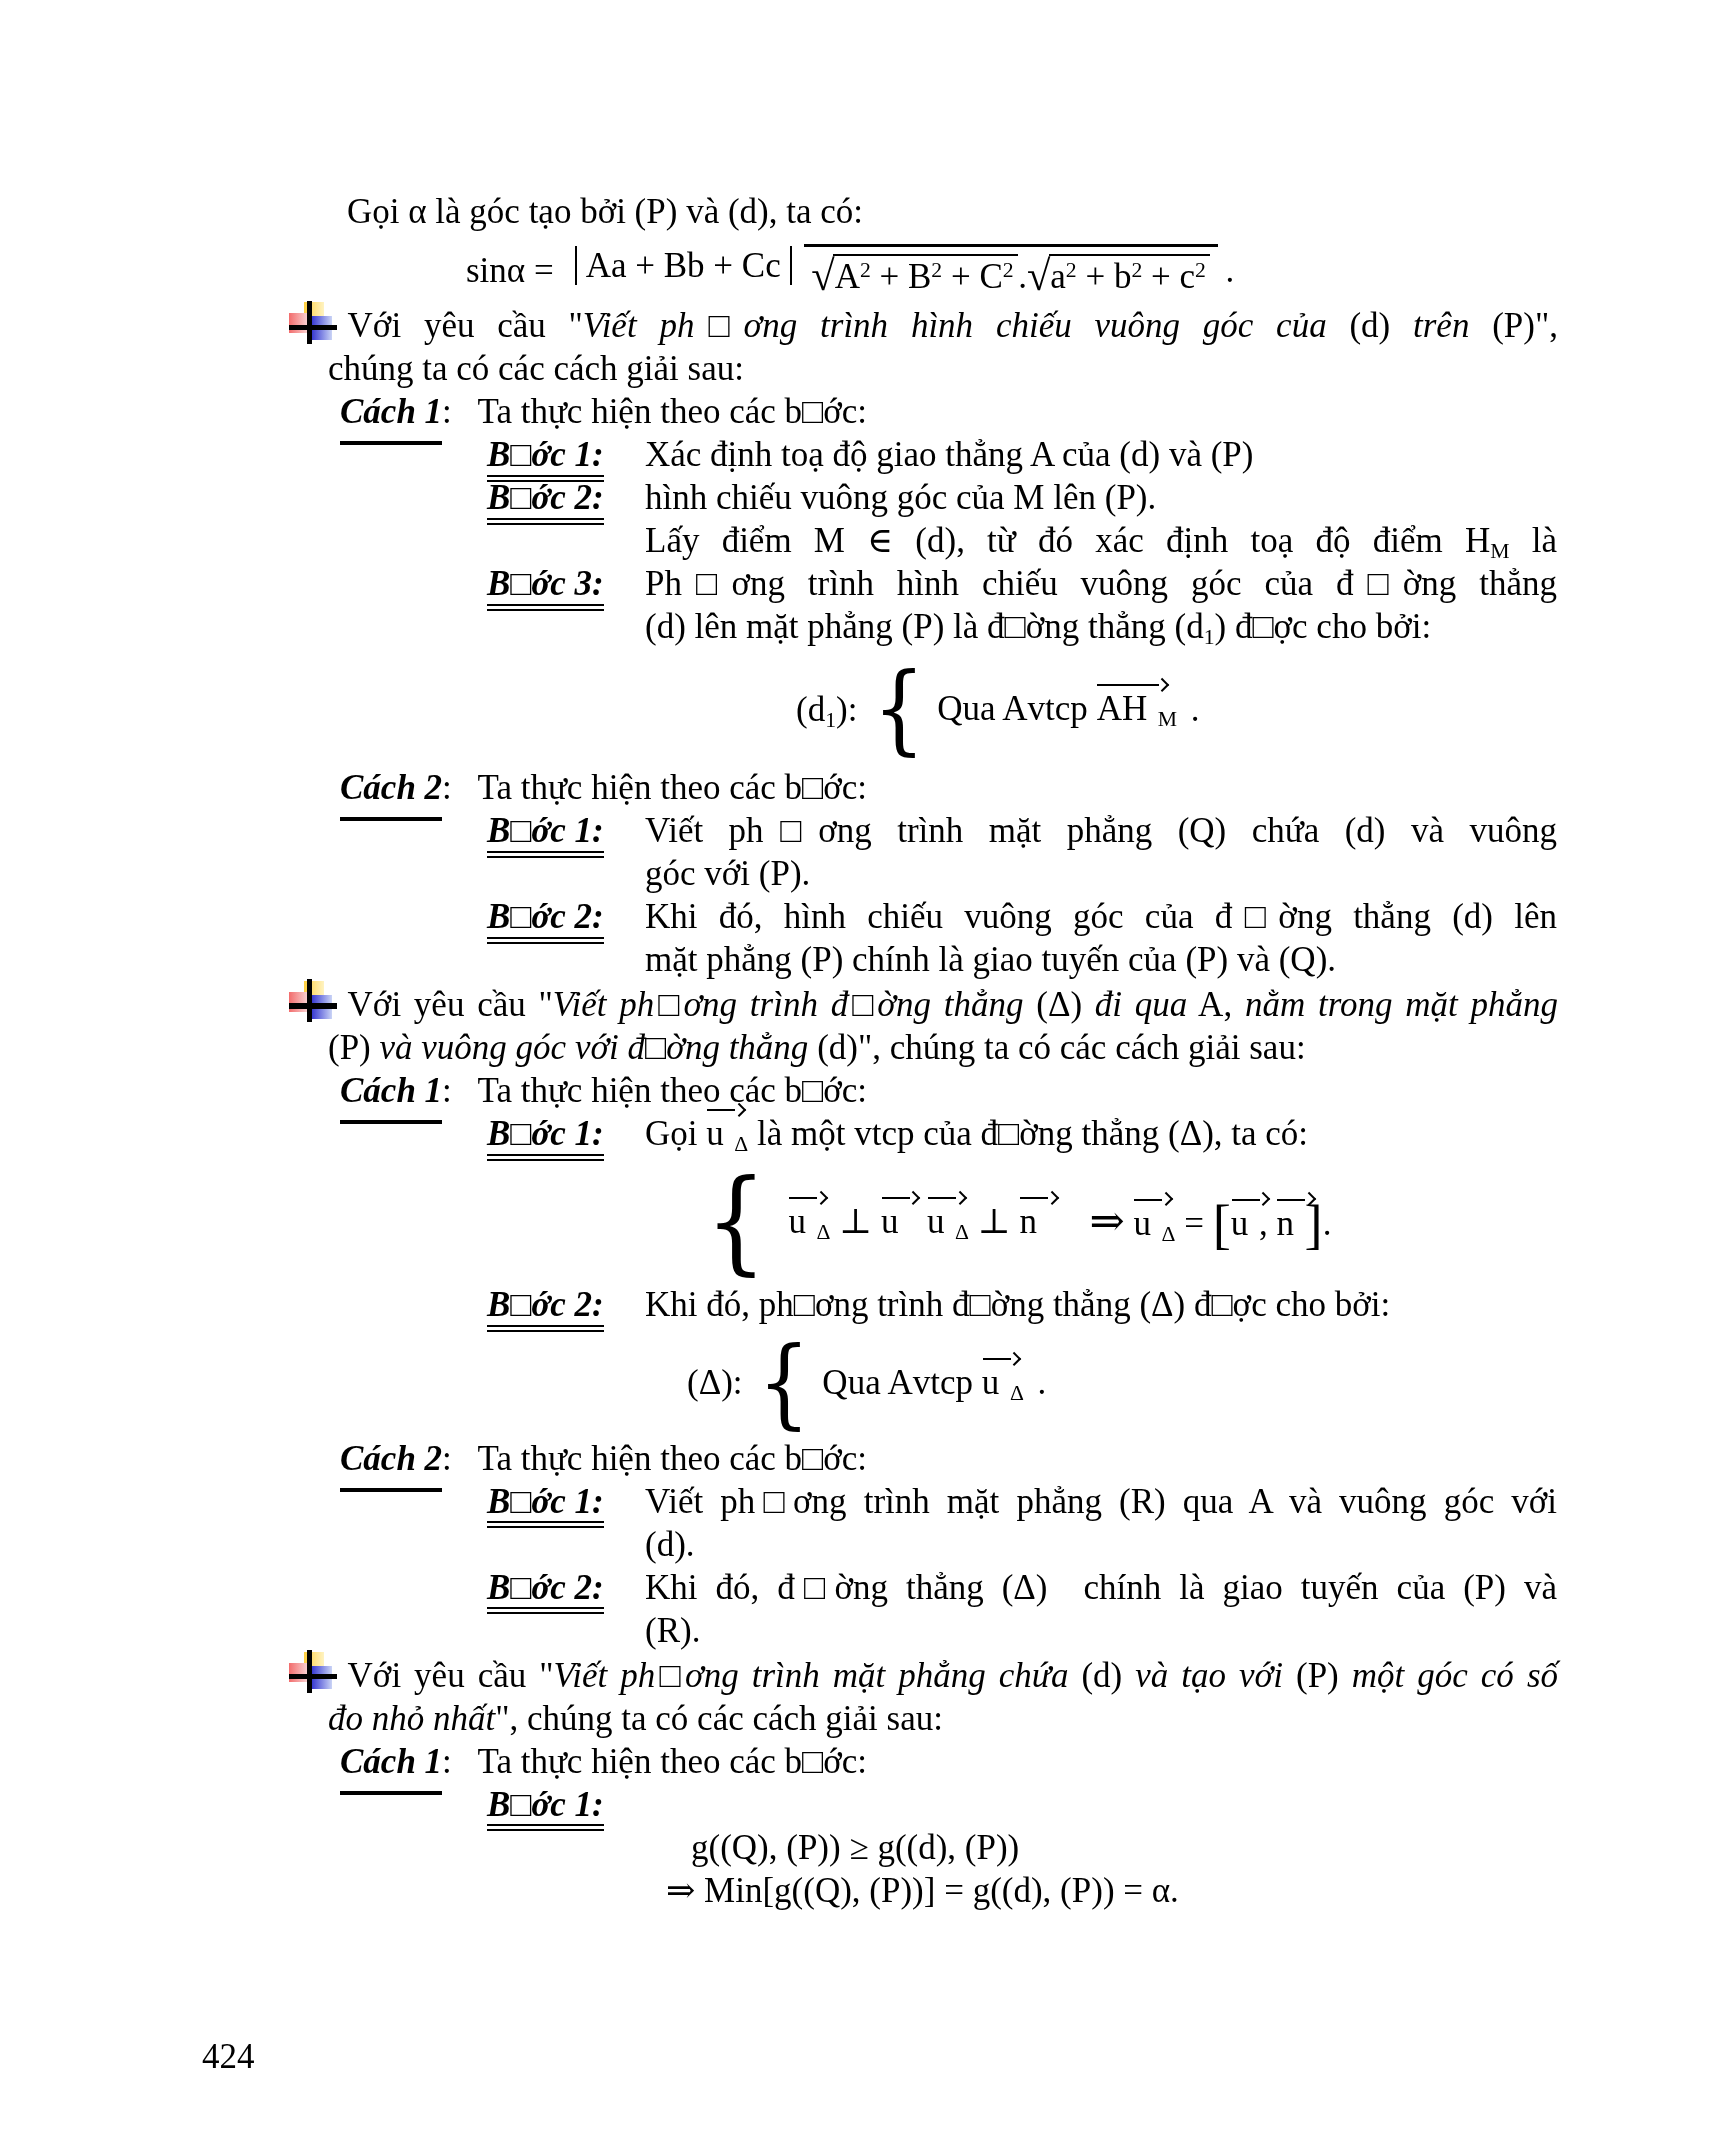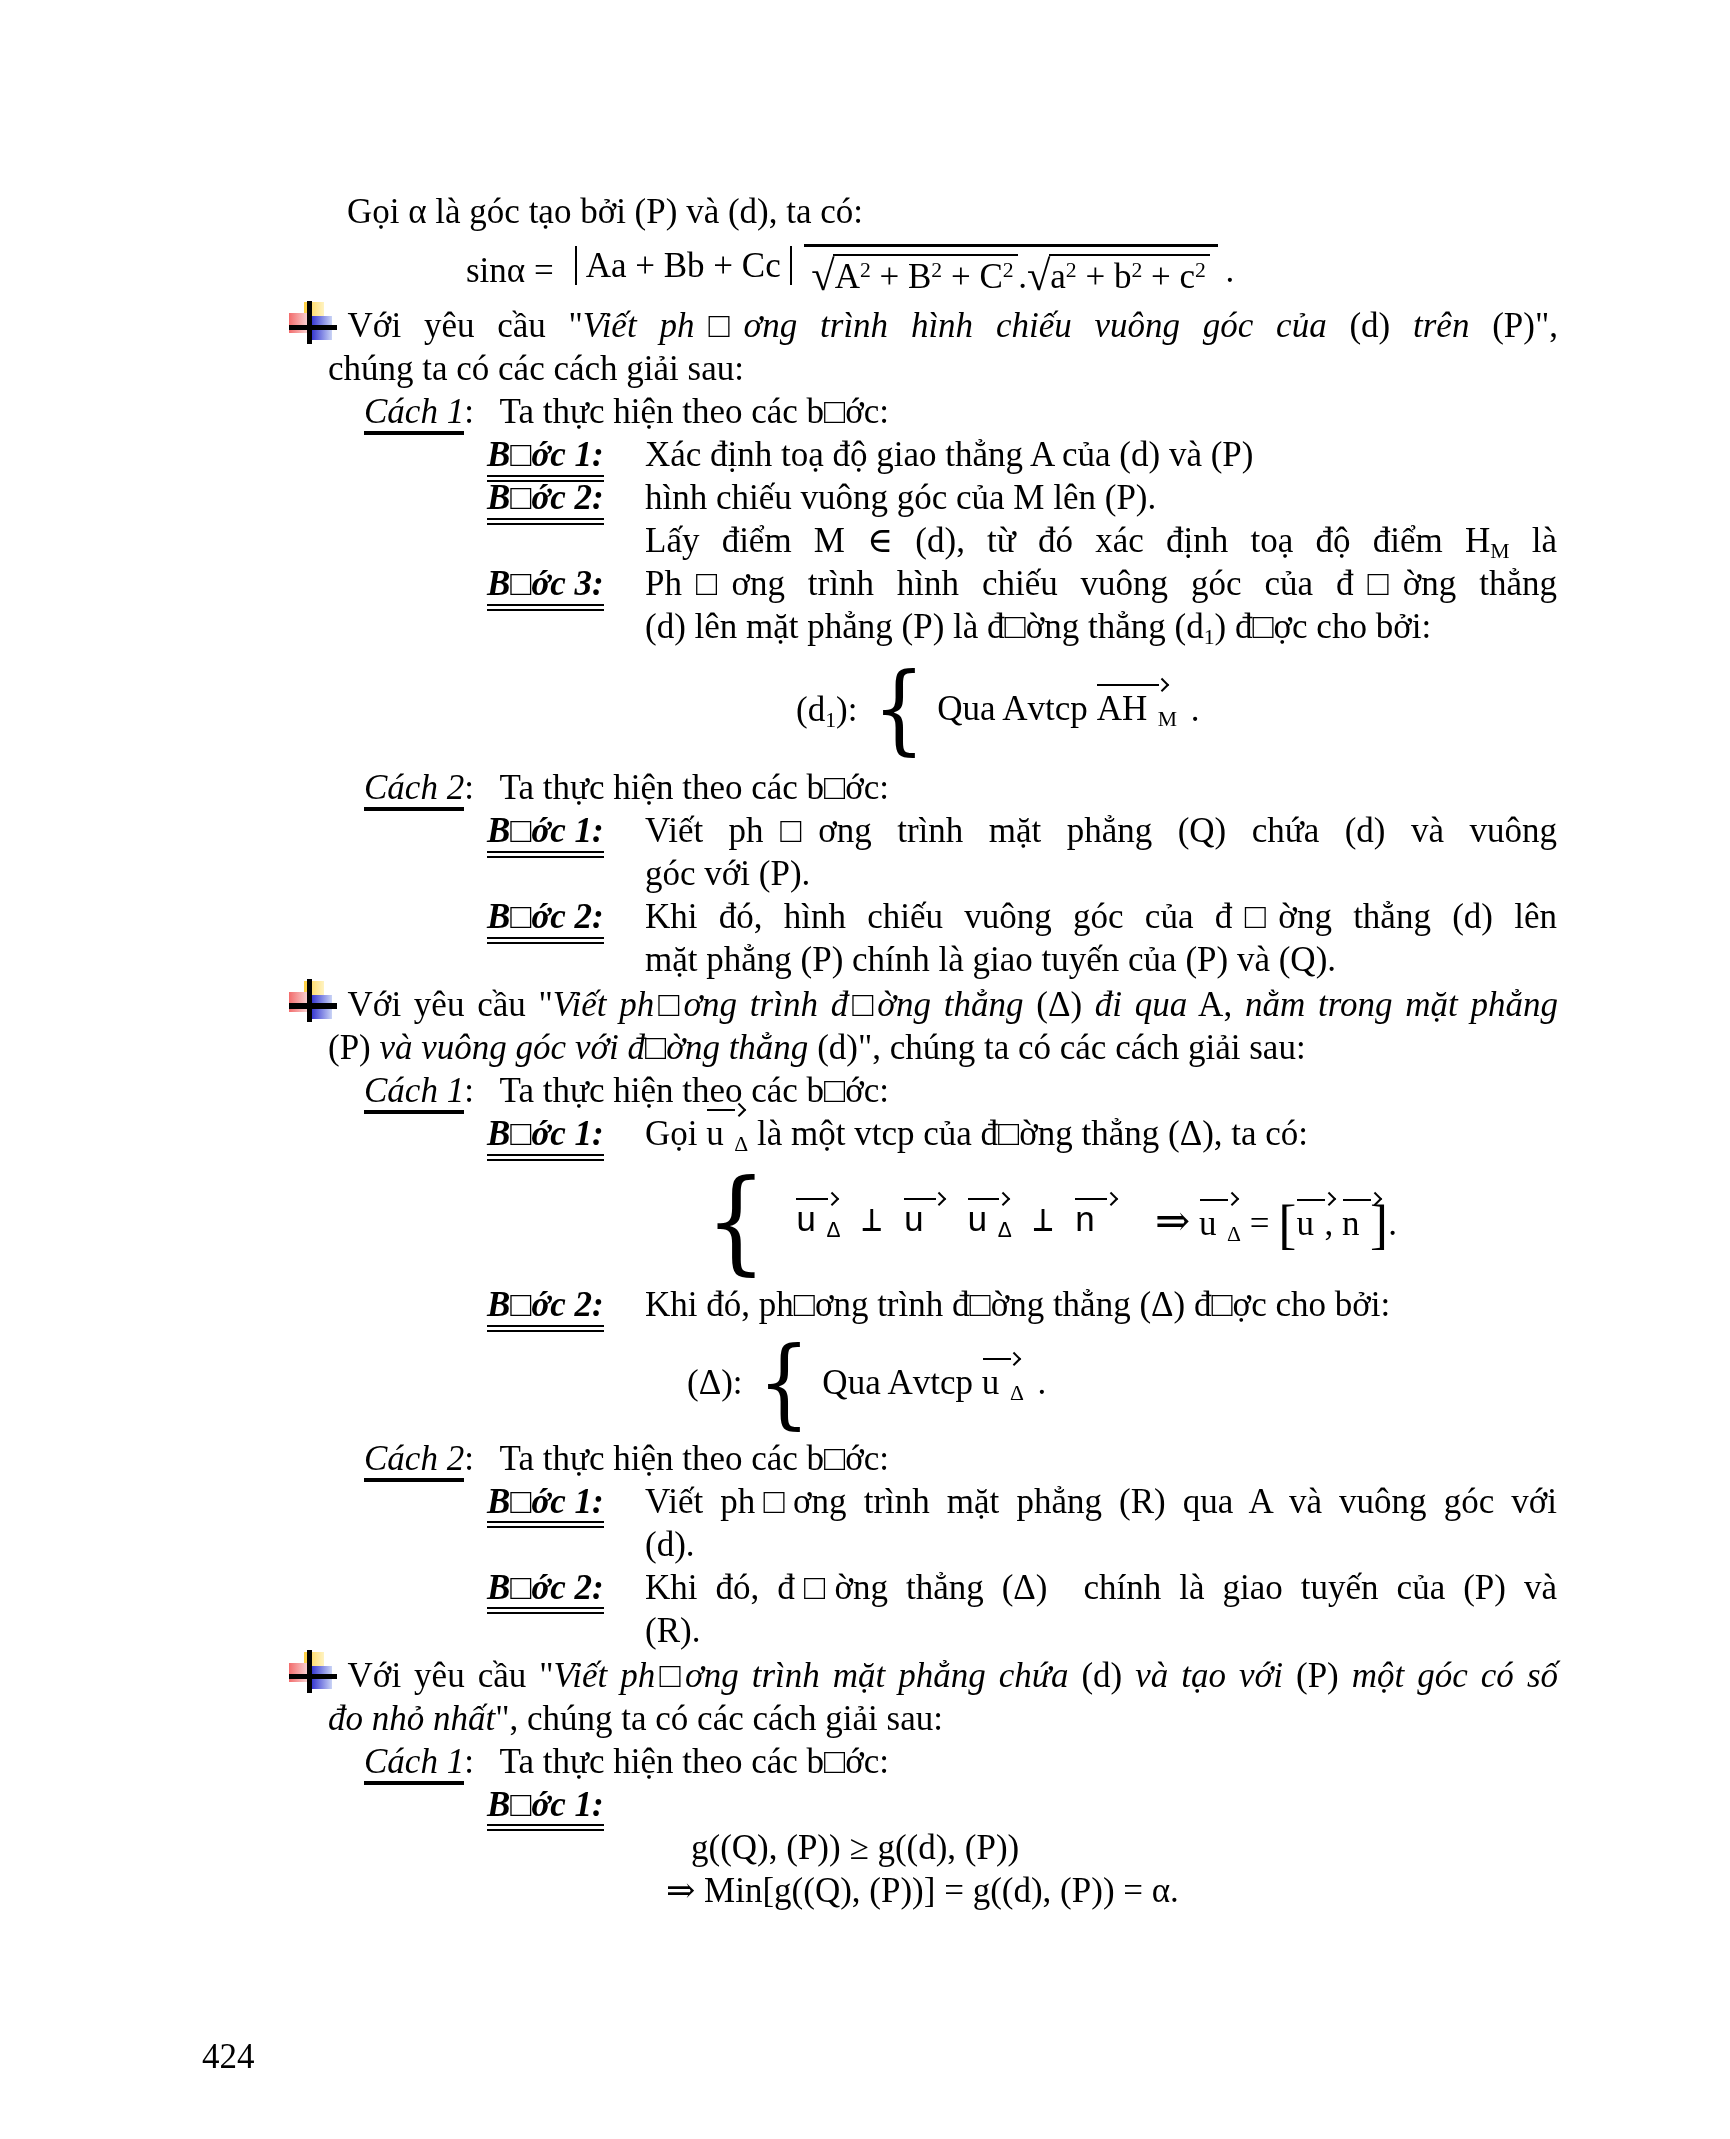--- a/index.html
+++ b/index.html
@@ -3,21 +3,21 @@
 <meta charset="utf-8">
 <style>
   html,body{margin:0;padding:0;background:#fff;}
   body{width:1730px;height:2140px;position:relative;
        font-family:"Liberation Serif","DejaVu Serif",serif;
        font-size:35px;line-height:43px;color:#000;}
   .page{position:relative;width:1606px;height:2140px;overflow:hidden;padding-top:190px;box-sizing:border-box;}
   .line{white-space:pre-wrap;min-height:43px;}
   .just{text-align:justify;text-align-last:justify;}
   .st-i{font-style:italic;}
-  .st-cach{font-weight:normal;font-style:italic;border-bottom:4.5px solid #000;padding-bottom:0;margin-left:24px;}
+  .st-cach{font-weight:bold;font-style:italic;border-bottom:4.5px solid #000;padding-bottom:10px;}
   .st-buoc{font-weight:bold;font-style:italic;border-bottom:7.5px double #000;padding-bottom:0.8px;}
   .st-abs{border-left:2.3px solid #000;border-right:2.3px solid #000;padding:0 9px;}
   .st-big{font-size:1.55em;line-height:0;vertical-align:-0.14em;font-weight:400;}
   sub{font-size:0.62em;vertical-align:-0.28em;line-height:0;}
   sup{font-size:0.62em;vertical-align:0.5em;line-height:0;}
 
   
   .para-indent{margin-left:347px;}
   .bullet-block{margin-left:328px;width:1230px;}
   .cach-line{margin-left:340px;white-space:pre-wrap;}
@@ -55,21 +55,21 @@
   .sys{display:flex;align-items:center;}
   .brace{font-family:"DejaVu Serif",serif;font-weight:400;margin-right:7.5px;}
   .brace-sm{font-size:97px;line-height:0.95;transform:scaleX(0.85);}
   .brace-lg{font-size:113px;line-height:0.95;transform:scaleX(0.85);}
   .sys-label{margin-right:10.6px;}
   .rows{display:flex;}
   .rows .row{margin:9px 0;line-height:1.15;}
   .sys .suffix{margin-left:13.6px;}
   .f-d1{margin:15px 0 10.6px 796px;}
   .f-u{margin:13.6px 0 7.5px 700px;}
-  .f-u .row{margin:12px 16px;font-family:Liberation Mono, monospace;}
+  .f-u .row{margin:12px 9px;}
   .f-u .result{margin-left:33px;display:inline-block;}
   .f-u .result .imp{font-size:1.2em;}
   .f-delta{margin:10.6px 0 7.5px 687px;}
   .g-line1{margin-left:691px;}
   .g-line2{margin-left:666px;}
   .page-number{position:absolute;left:202px;top:2035px;}
 </style>
 </head>
 <body>
 

